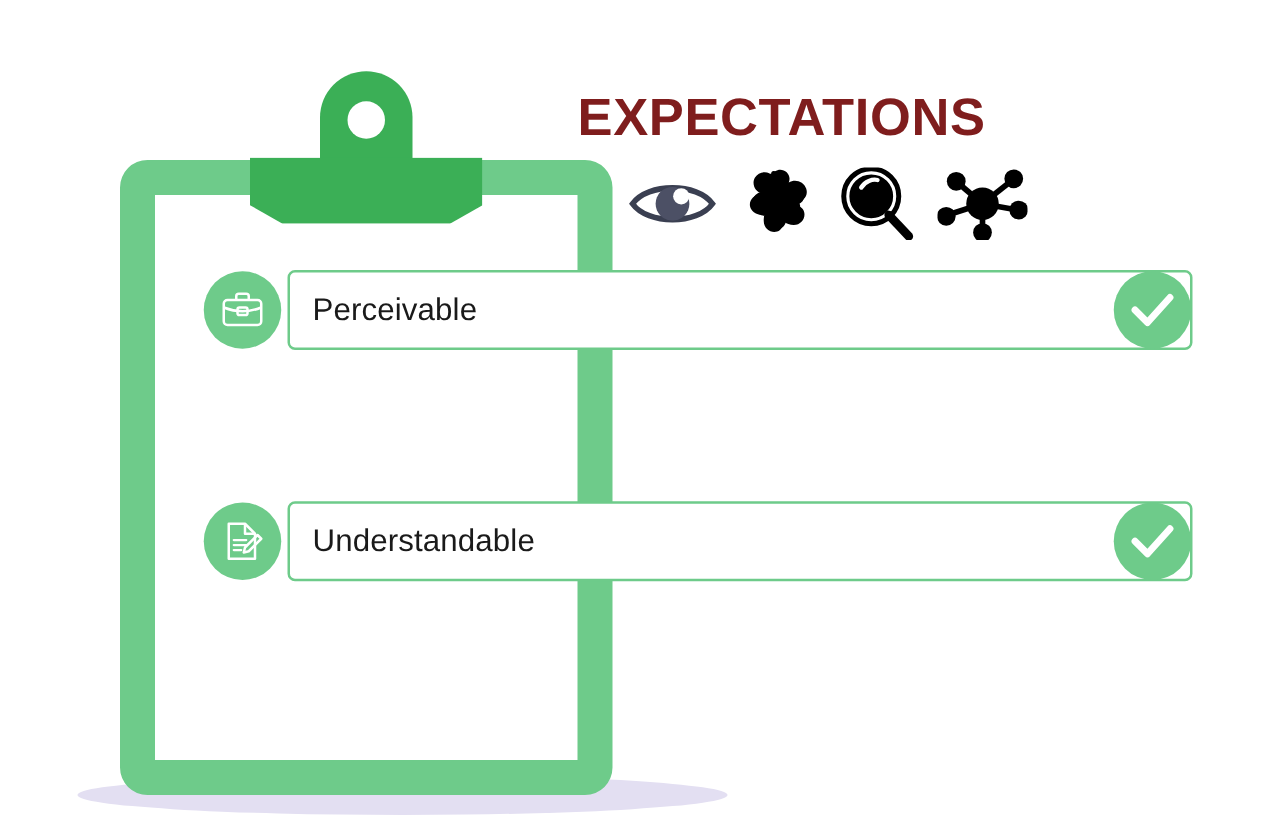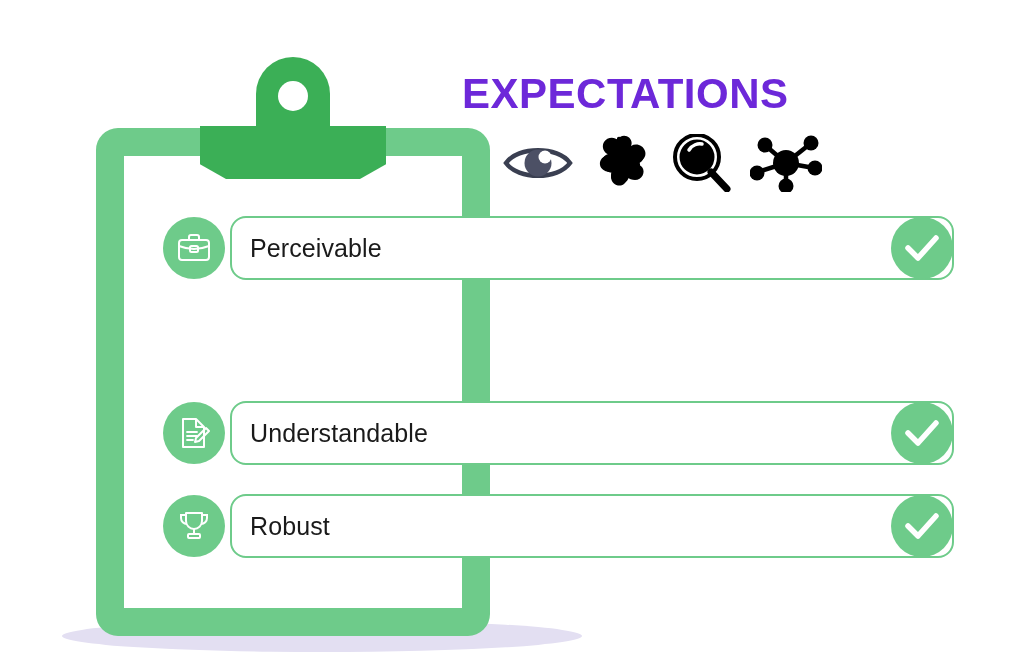--- a/index.html
+++ b/index.html
@@ -79,21 +79,21 @@
   }
 
   
   .headline {
     position: absolute;
     left: 462px;
     top: 70px;
     font-size: 42px;
     font-weight: bold;
     letter-spacing: 0.5px;
-    color: #6d28d9;
+    color: #7f1d1d;
     white-space: nowrap;
     font-family: "Liberation Sans", sans-serif;
   }
 
   
   .icon-strip {
     position: absolute;
     left: 502px;
     top: 134px;
     width: 320px;
@@ -138,21 +138,21 @@
   }
   .row-field {
     position: absolute;
     left: 67px;
     top: 0px;
     width: 724px;
     height: 64px;
     box-sizing: border-box;
     background: #ffffff;
     border: 2px solid #6ECB8A;
-    border-radius: 16px;
+    border-radius: 6px;
     display: flex;
     align-items: center;
   }
   .row-label {
     padding-left: 18px;
     font-size: 25px;
     color: #1A1A1A;
     font-family: "Liberation Sans", sans-serif;
     letter-spacing: 0.1px;
   }
@@ -279,35 +279,16 @@
       <div class="row-field">
         <span class="row-label">Understandable</span>
       </div>
       <div class="row-check">
         <svg width="36" height="30" viewBox="0 0 36 30">
           <path d="M4 15 L14 25 L32 5" fill="none" stroke="#FFFFFF" stroke-width="5.5" stroke-linecap="round" stroke-linejoin="round"></path>
         </svg>
       </div>
     </div>
 
-    <div class="row" style="top:494px;">
-      <div class="row-badge">
-        <svg width="34" height="32" viewBox="0 0 34 32">
-          <path d="M9 3 h16 v8 a8 8 0 0 1 -16 0 Z" fill="none" stroke="#FFFFFF" stroke-width="2" stroke-linejoin="round"></path>
-          <path d="M9 5 H4 v3 a6 6 0 0 0 6 6" fill="none" stroke="#FFFFFF" stroke-width="2"></path>
-          <path d="M25 5 h5 v3 a6 6 0 0 1 -6 6" fill="none" stroke="#FFFFFF" stroke-width="2"></path>
-          <path d="M17 19 v5" stroke="#FFFFFF" stroke-width="2" stroke-linecap="round"></path>
-          <rect x="11" y="24" width="12" height="4" rx="1" fill="none" stroke="#FFFFFF" stroke-width="2"></rect>
-        </svg>
-      </div>
-      <div class="row-field">
-        <span class="row-label">Robust</span>
-      </div>
-      <div class="row-check">
-        <svg width="36" height="30" viewBox="0 0 36 30">
-          <path d="M4 15 L14 25 L32 5" fill="none" stroke="#FFFFFF" stroke-width="5.5" stroke-linecap="round" stroke-linejoin="round"></path>
-        </svg>
-      </div>
-    </div>
 
   </div>
 
 </div>
 
 </body></html>

